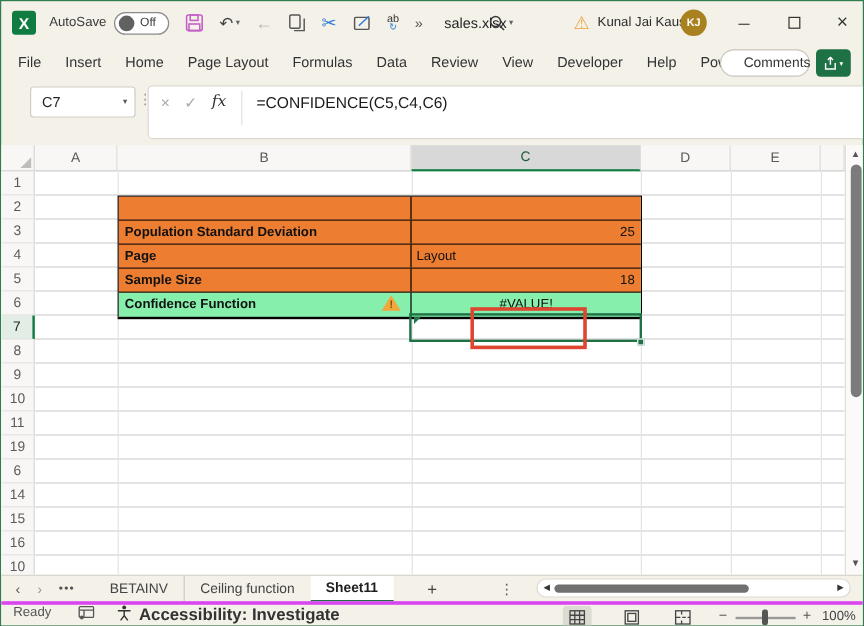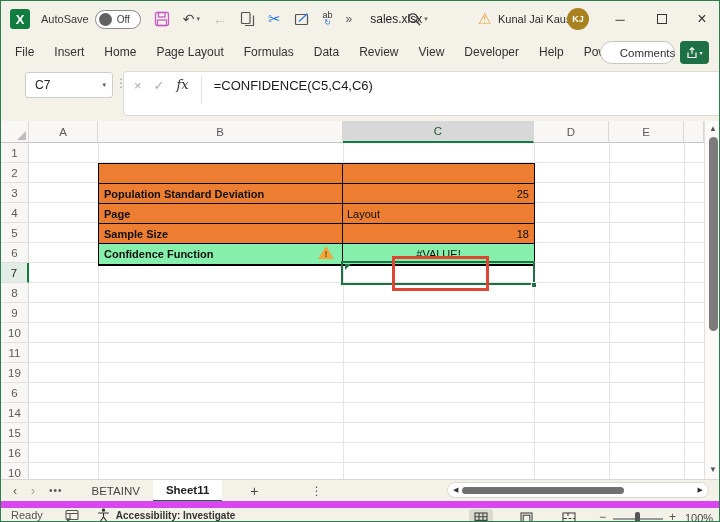--- a/index.html
+++ b/index.html
@@ -107,24 +107,24 @@
   .stab + .stab { border-left:1px solid #CCC9C2; }
   .stab.active { background:#fff; color:#1f1f1f; font-weight:bold; border-bottom:2px solid #1E7145; border-left:none; }
   .add-sheet { font-size:14px; color:#444; margin-left:28px; }
   .tab-dots { font-size:12px; color:#555; margin-left:52px; }
   .hscroll { position:absolute; left:446px; top:2px; width:262px; height:16px; background:#fff; border:1px solid #DDD9D2; border-radius:8px; }
   .hscroll .la { position:absolute; left:5px; top:3px; font-size:7px; color:#333; }
   .hscroll .ra { position:absolute; right:5px; top:3px; font-size:7px; color:#333; }
   .hthumb { position:absolute; left:14px; top:4px; width:162px; height:7px; background:#707070; border-radius:4px; }
 
   
-  .statusbar { position:absolute; left:0; top:500px; width:100%; height:21px; background:#F4F1E9; border-top:7px solid #d946ef; display:flex; align-items:center; }
+  .statusbar { position:absolute; left:0; top:500px; width:100%; height:21px; background:#F4F1E9; border-top:3px solid #d946ef; display:flex; align-items:flex-start; }
   .ready { font-size:11px; color:#555; margin-left:10px; }
   .sb-icon { margin-left:22px; display:flex; align-items:center; }
-  .acc-text { font-size:10px; font-weight:bold; color:#333; margin-left:6px; }
+  .acc-text { font-size:14px; font-weight:bold; color:#333; margin-left:6px; }
   .view-btn { position:absolute; top:1px; width:24px; height:19px; display:flex; align-items:center; justify-content:center; }
   .view-btn.sel { background:#DDDAD2; border-radius:3px; }
   .zoom-minus { position:absolute; left:598px; top:2px; font-size:12px; color:#555; }
   .zoom-line { position:absolute; left:612px; top:10px; width:50px; height:2px; background:#999; }
   .zoom-handle { position:absolute; left:634px; top:4px; width:5px; height:13px; background:#555; border-radius:2px; }
   .zoom-plus { position:absolute; left:668px; top:2px; font-size:12px; color:#555; }
   .zoom-pct { position:absolute; left:684px; top:4px; font-size:11px; color:#444; }
 
   svg { display:block; }
 </style>
@@ -333,20 +333,21 @@
     <div class="vthumb"></div>
     <div class="down">▼</div>
   </div>
 
   <div class="tabsbar">
     <span class="nav-g">‹</span>
     <span class="nav-g next">›</span>
     <span class="more-sheets">•••</span>
     <div id="sheet-tabs-list">
         <div class="stab">BETAINV</div>
+        <div class="stab">Ceiling function</div>
         <div class="stab active">Sheet11</div>
       </div>
     <span class="add-sheet">+</span>
     <span class="tab-dots">⋮</span>
     <div class="hscroll">
       <span class="la">◀</span>
       <div class="hthumb"></div>
       <span class="ra">▶</span>
     </div>
   </div>

